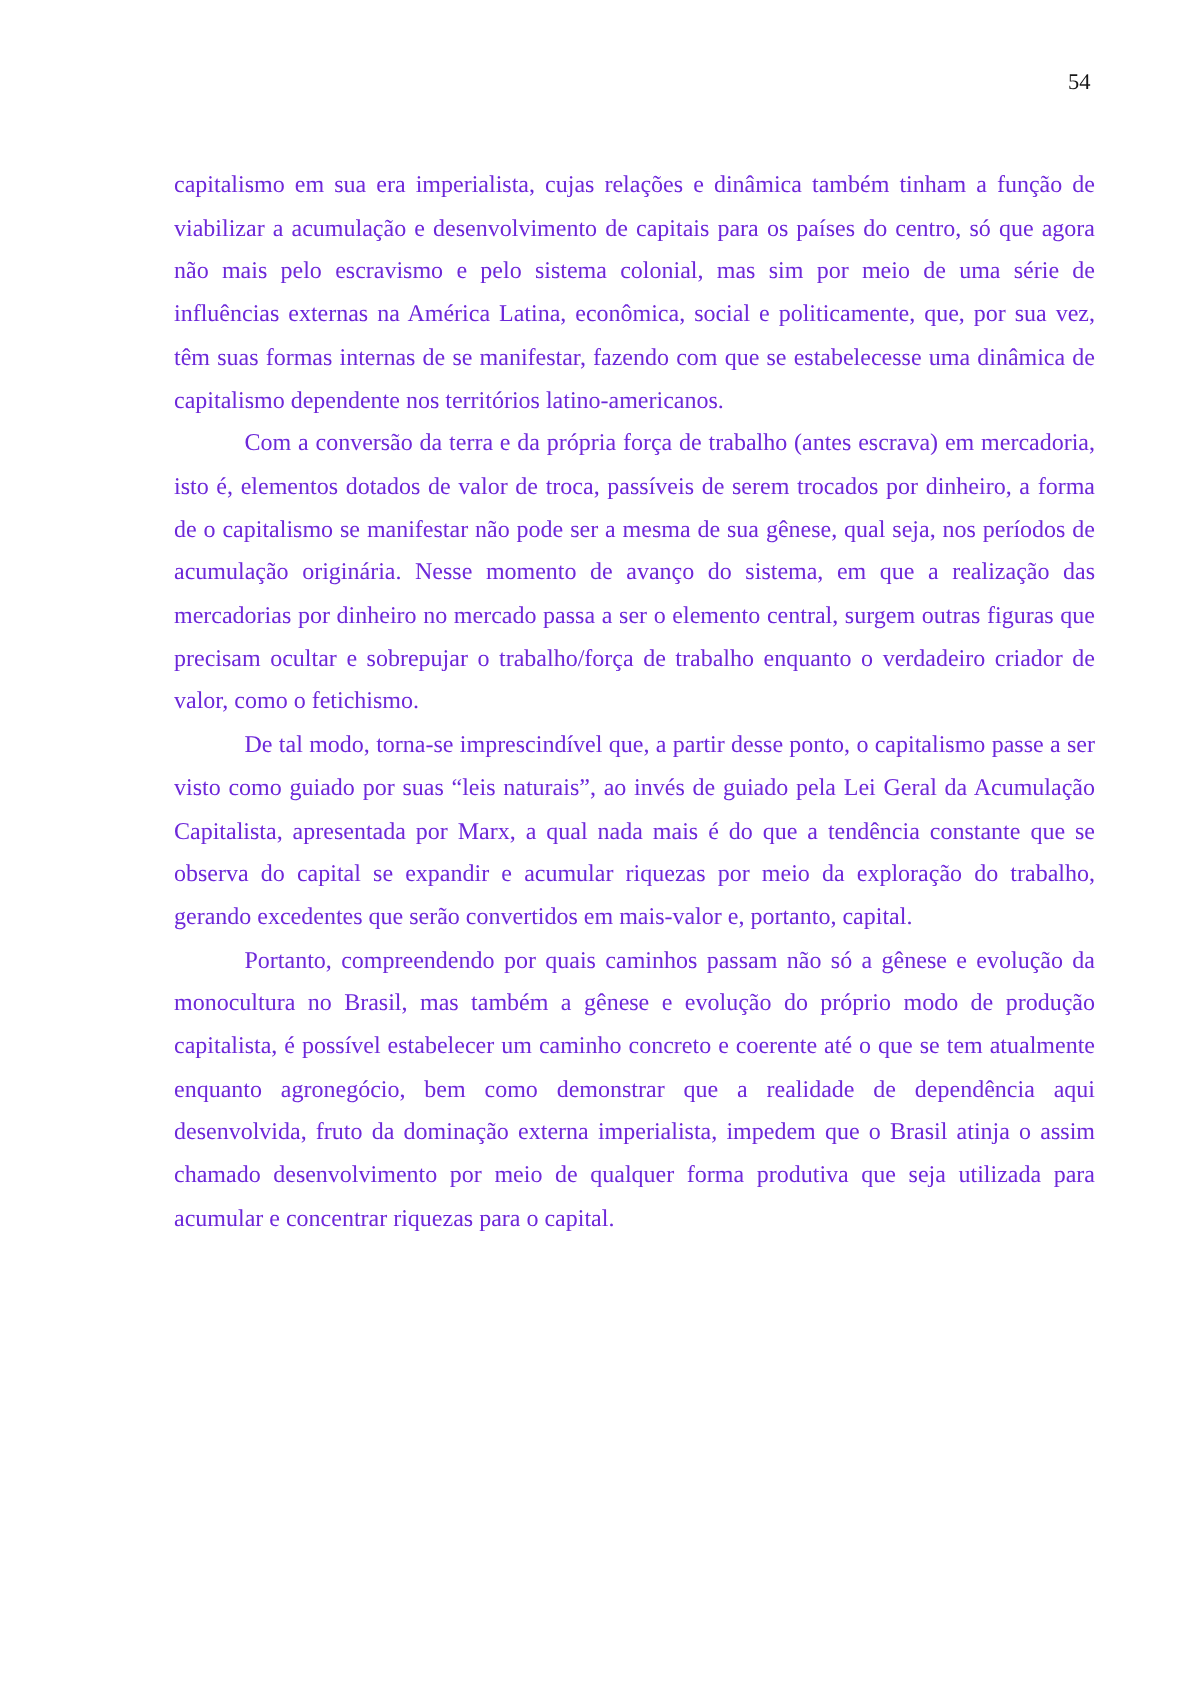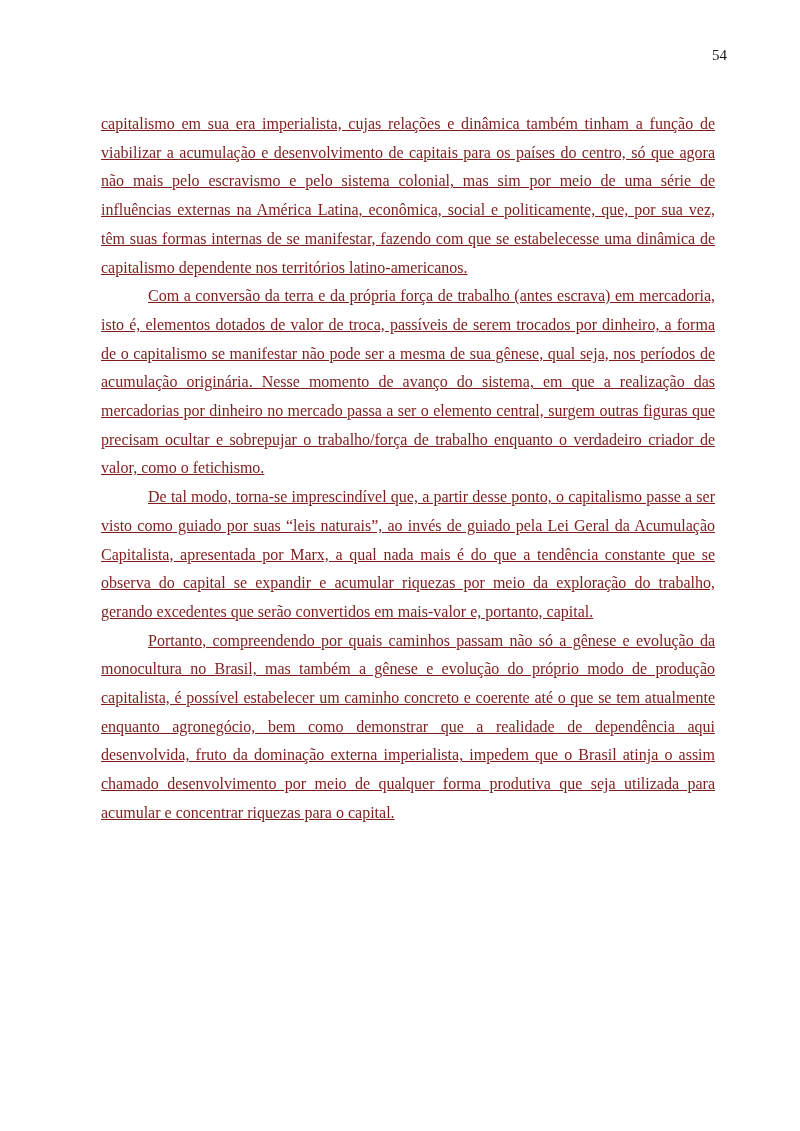--- a/index.html
+++ b/index.html
@@ -21,27 +21,26 @@
     top: 46px;
     right: 73px;
     font-size: 15px;
     line-height: 18px;
     color: #161616;
     text-align: center;
   }
   .content {
     position: absolute;
     top: 110px;
-    left: 101px;
+    left: 116px;
     width: 614px;
     font-size: 16px;
     line-height: 28.7px;
     text-align: justify;
-    color: #7f1d1d;
-    text-decoration: underline;
+    color: #6d28d9;
   }
   .content p {
     margin: 0;
     padding: 0;
     text-indent: 0;
   }
   .content p.indent {
     text-indent: 47px;
   }
 </style>

